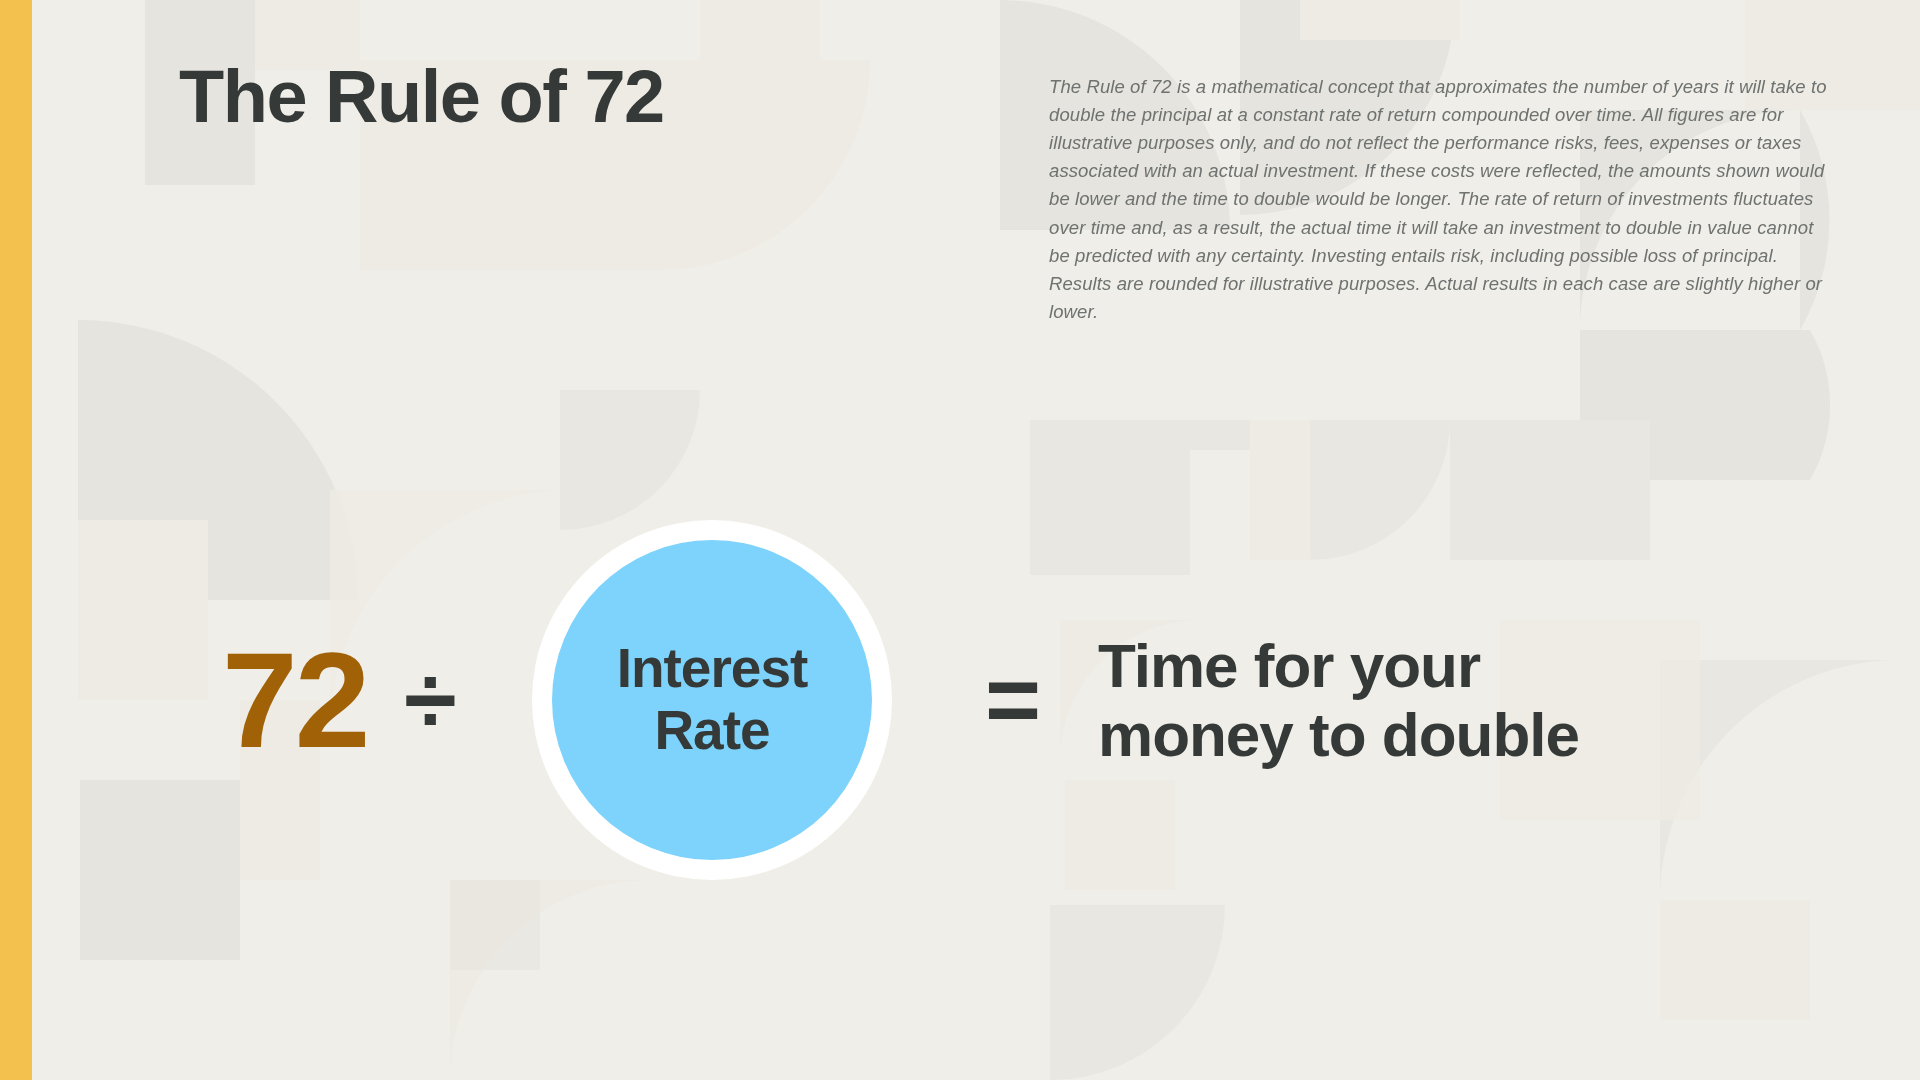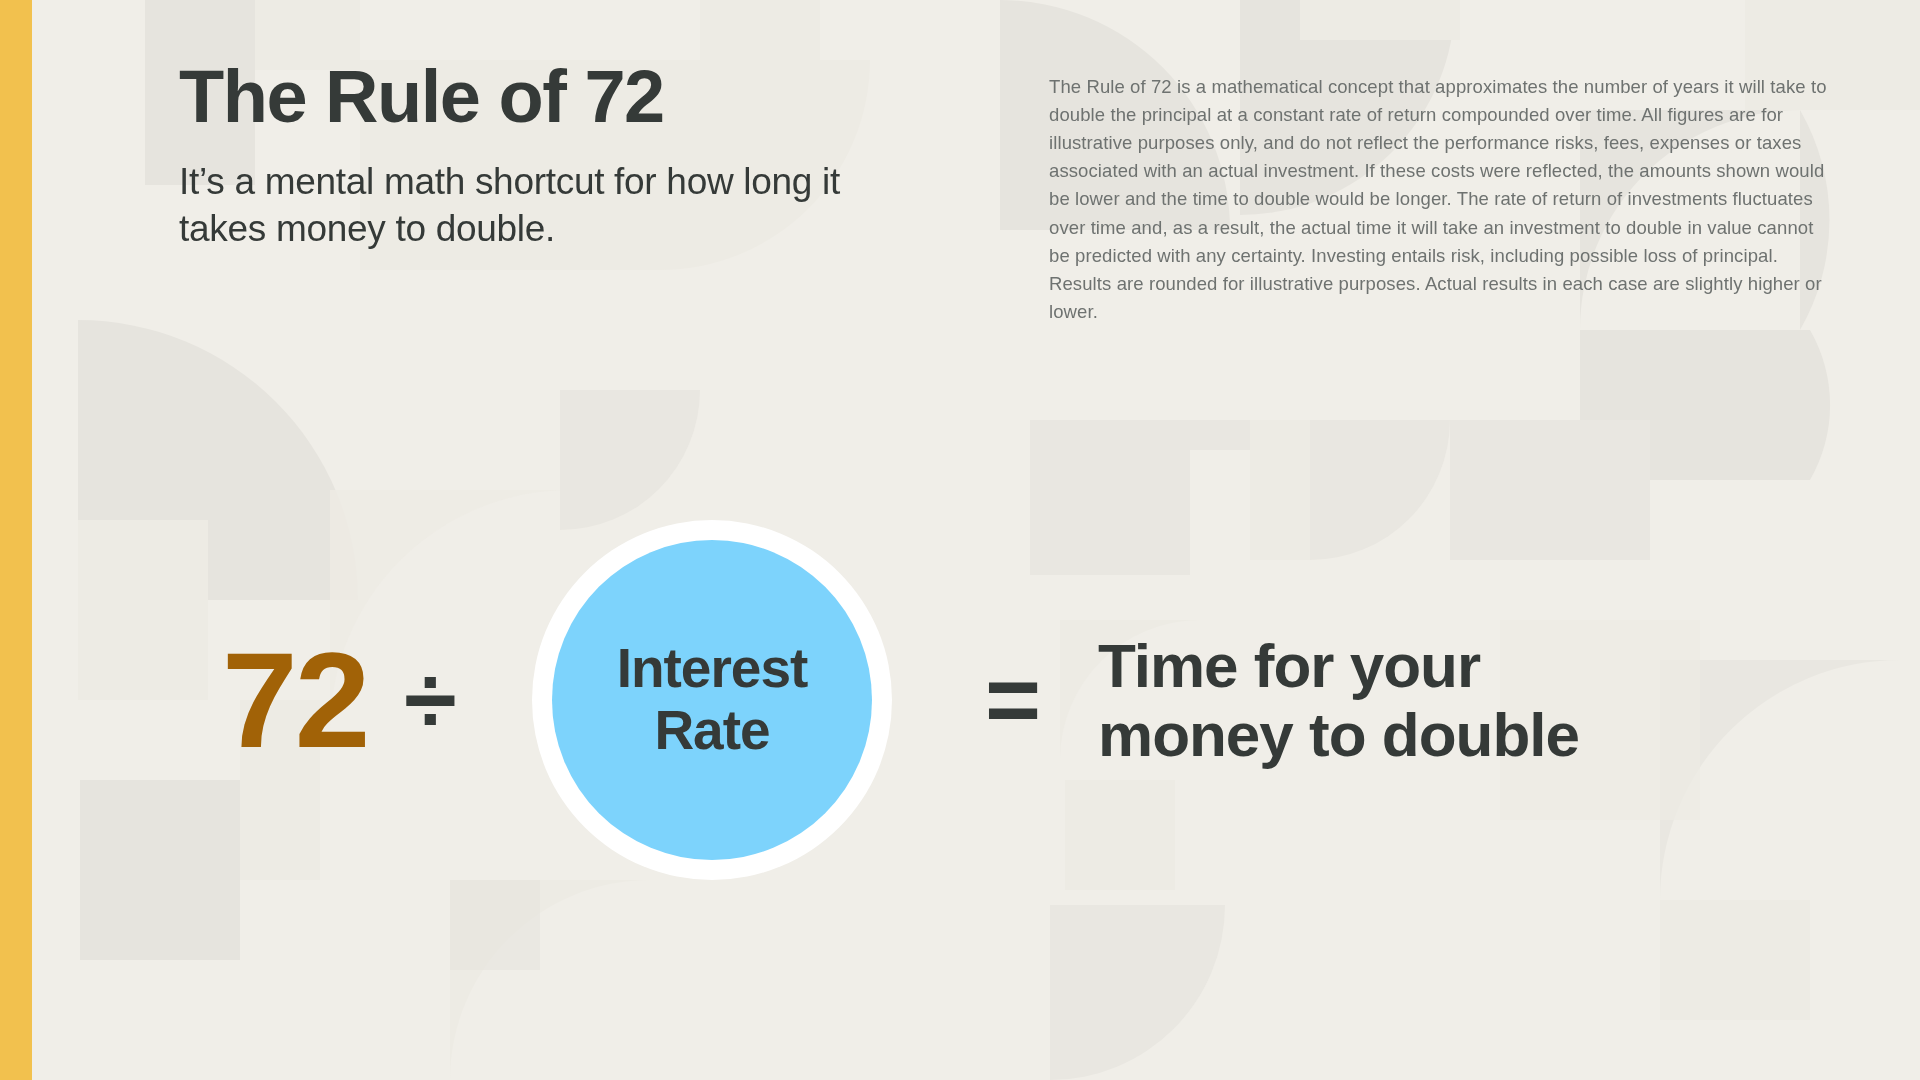--- a/index.html
+++ b/index.html
@@ -52,20 +52,21 @@
     letter-spacing:-0.3px;
     max-width:700px;
   }
 
   
   .disclaimer {
     position:absolute;
     left:1049px; top:73px;
     width:790px;
     font-size:18.5px;
+    font-style:italic;
     line-height:1.52;
     color:#6E7270;
     letter-spacing:0.1px;
   }
 
   
   .formula-row {
     position:absolute;
     left:0; top:500px;
     width:1920px; height:400px;
@@ -190,21 +191,20 @@
 
   <rect x="1500" y="620" width="200" height="200" fill="#EDEBE4" opacity="0.7"></rect>
 </svg>
 
 <div class="accent-bar"></div>
 
 <div class="content">
 
   <div class="header-block">
     <h1 class="page-title">The Rule of 72</h1>
-    <p class="page-subtitle">It’s a mental math shortcut for how long it takes money to double.</p>
   </div>
 
   <p class="disclaimer">The Rule of 72 is a mathematical concept that approximates the number of years it will take to double the principal at a constant rate of return compounded over time. All figures are for illustrative purposes only, and do not reflect the performance risks, fees, expenses or taxes associated with an actual investment. If these costs were reflected, the amounts shown would be lower and the time to double would be longer. The rate of return of investments fluctuates over time and, as a result, the actual time it will take an investment to double in value cannot be predicted with any certainty. Investing entails risk, including possible loss of principal. Results are rounded for illustrative purposes. Actual results in each case are slightly higher or lower.</p>
 
   <div class="formula-row">
     <div class="formula-number">72</div>
     <div class="op-divide">÷</div>
 
     <div class="circle-wrap">
       <div class="circle-inner">

